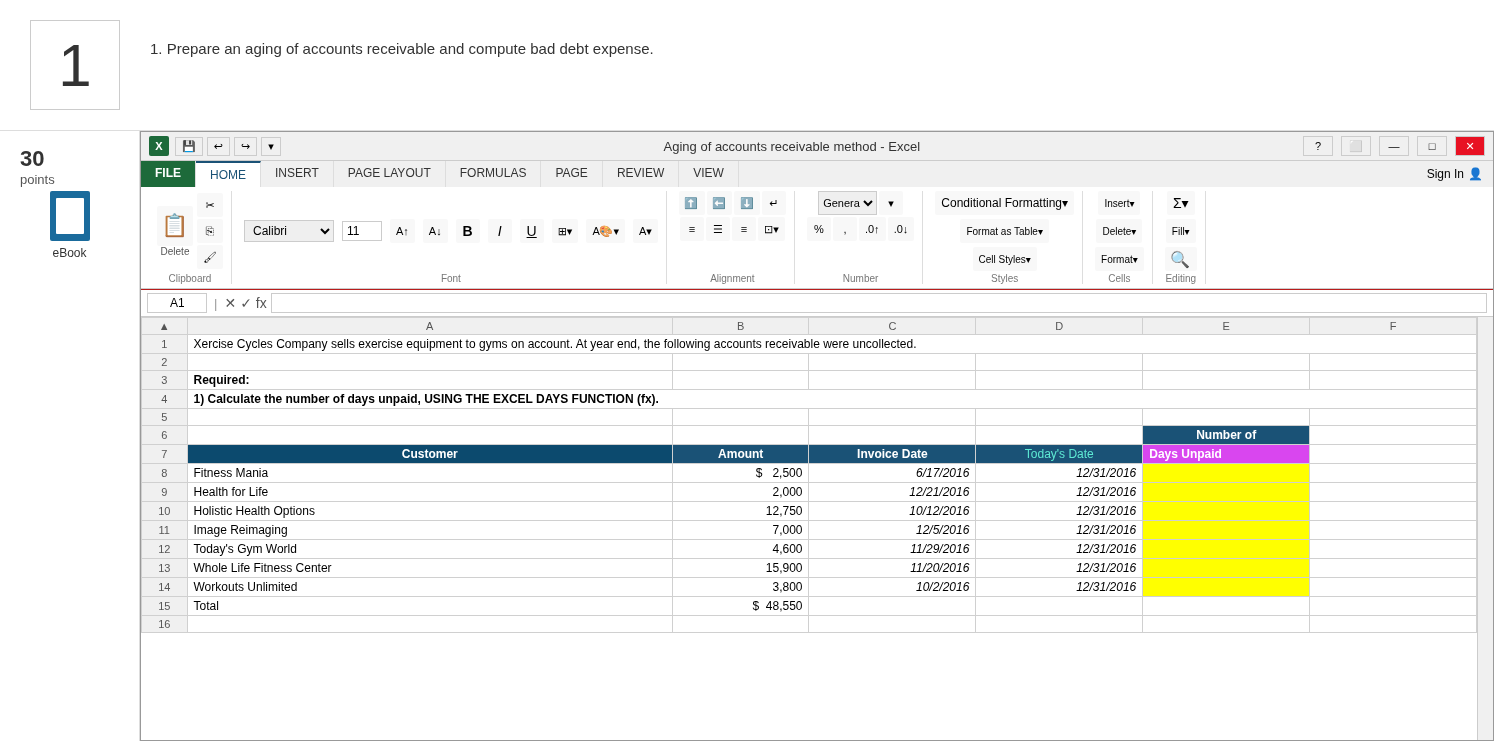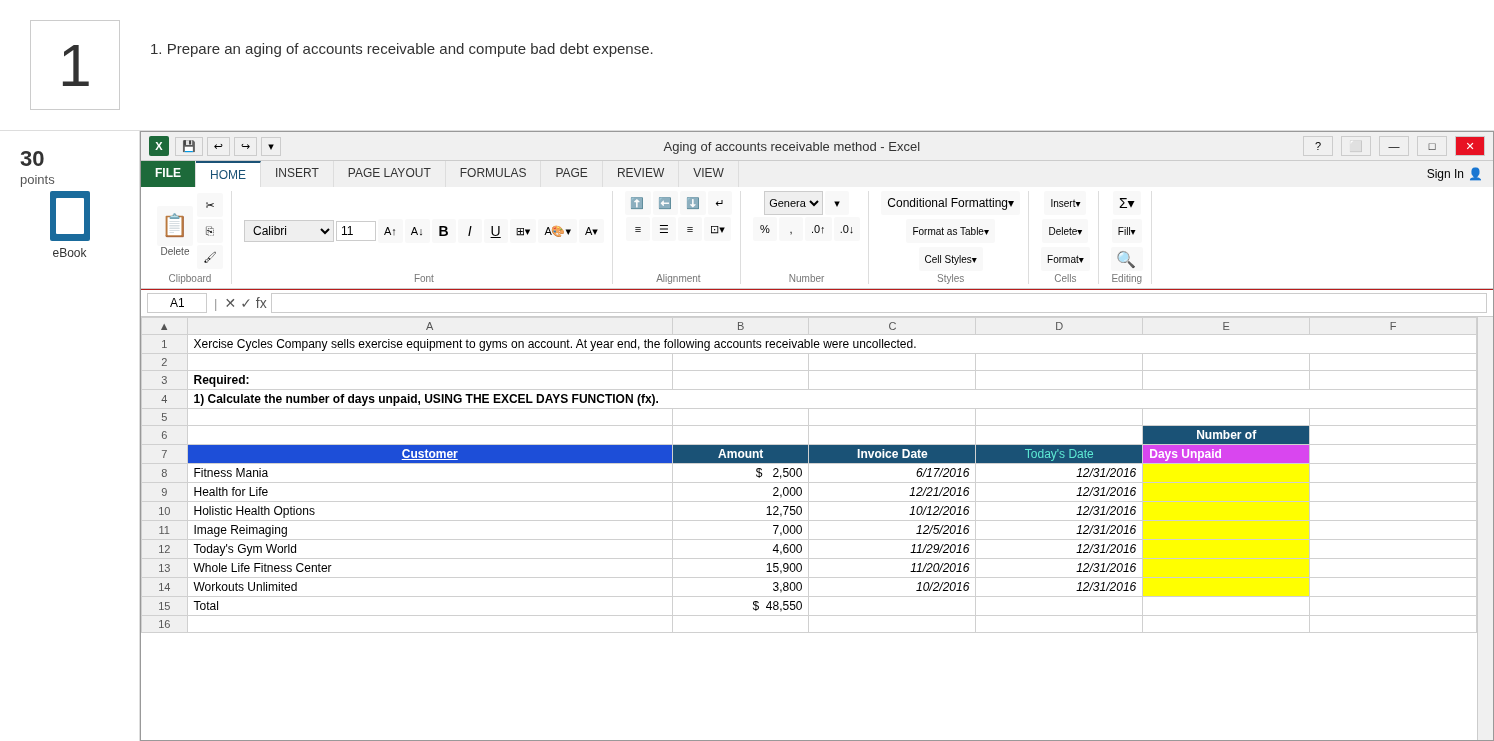--- a/index.html
+++ b/index.html
@@ -159,21 +159,21 @@
               <div style="display:flex;flex-direction:column;gap:2px;">
                 <button class="rb-btn">✂</button>
                 <button class="rb-btn">⎘</button>
                 <button class="rb-btn">🖌</button>
               </div>
             </div>
             <div class="ribbon-group-label">Clipboard</div>
           </div>
 
           <div class="ribbon-group">
-            <div class="ribbon-group-content" style="flex-wrap:wrap;gap:2px;">
+            <div class="ribbon-group-content" style="flex-wrap:wrap;gap:8px;">
               <select class="font-name">
                 <option>Calibri</option>
               </select>
               <input class="font-size" type="text" value="11" style="">
               <button class="rb-btn">A↑</button>
               <button class="rb-btn">A↓</button>
               <button class="rb-btn bold-b">B</button>
               <button class="rb-btn italic-i">I</button>
               <button class="rb-btn underline-u">U</button>
               <button class="rb-btn">⊞▾</button>
@@ -326,21 +326,21 @@
                 <td></td>
                 <td></td>
                 <td></td>
                 <td></td>
                 <td style="background:#1a5276;color:#fff;font-weight:bold;text-align:center;">Number of</td>
                 <td></td>
               </tr>
 
               <tr>
                 <td class="row-num">7</td>
-                <td style="background:#1d4ed8;color:#fff;font-weight:bold;text-align:center;text-decoration:underline;">Customer</td>
+                <td style="background:#0c4a6e;color:#fff;font-weight:bold;text-align:center;">Customer</td>
                 <td style="background:#1a5276;color:#fff;font-weight:bold;text-align:center;">Amount</td>
                 <td style="background:#1a5276;color:#fff;font-weight:bold;text-align:center;">Invoice Date</td>
                 <td style="background:#1a5276;color:#5eead4;font-weight:normal;text-align:center;">Today's Date</td>
                 <td style="background:#d946ef;color:#fff;font-weight:bold;text-align:left;">Days Unpaid</td>
                 <td></td>
               </tr>
 
               <tr>
                 <td class="row-num">8</td>
                 <td>Fitness Mania</td>

